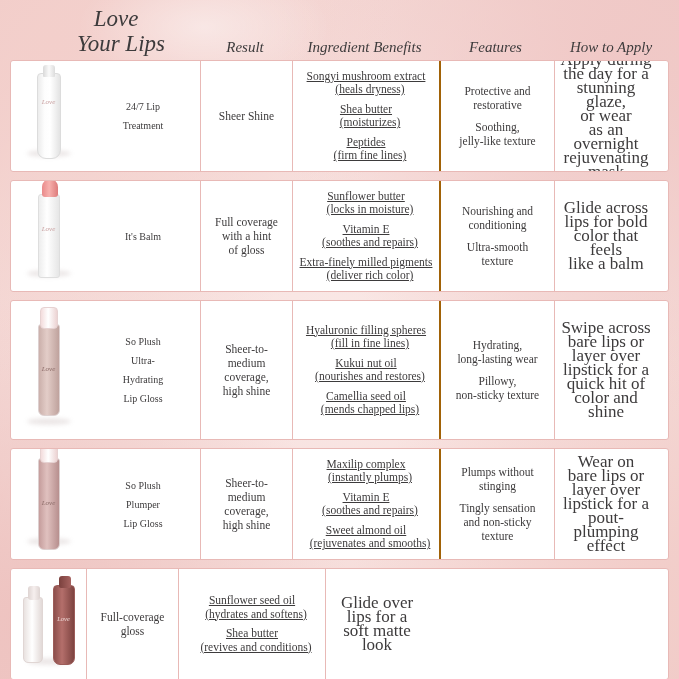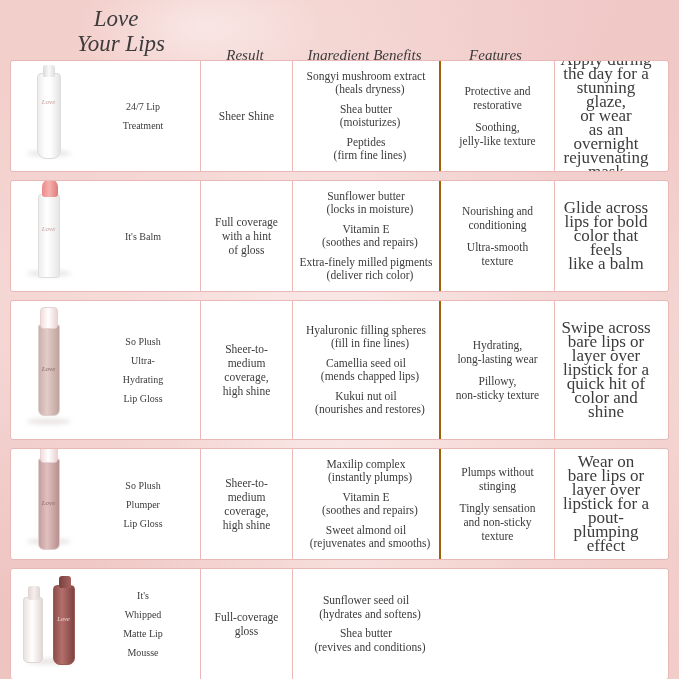--- a/index.html
+++ b/index.html
@@ -50,21 +50,21 @@
     line-height: 25px;
     color: #3d3b3c;
     text-align: center;
   }
   .title .l1 { display: block; }
   .title .l2 { display: block; margin-left: 10px; }
 
   .col-headers {
     position: absolute;
     left: 10px;
-    top: 44px;
+    top: 36px;
     width: 659px;
     height: 24px;
     display: flex;
     font-style: italic;
     font-size: 15px;
     color: #3d3b3c;
   }
   .col-headers .ch {
     text-align: center;
     line-height: 22px;
@@ -98,21 +98,21 @@
     display: flex;
     flex-direction: column;
     align-items: center;
     justify-content: center;
     text-align: center;
     color: #3d3b3c;
   }
   .c-img    { width: 75px; }
   .c-name   { width: 114px; font-size: 10px; line-height: 19px; }
   .c-result { width: 92px;  font-size: 11.5px; line-height: 14px; border-left: 1px solid #e8b9b6; }
-  .c-ing    { width: 147px; font-size: 11.5px; line-height: 13.5px; border-left: 1px solid #e8b9b6; }
+  .c-ing    { width: 147px; font-size: 11.5px; line-height: 13.5px; border-left: 1px solid #e8b9b6; text-decoration: underline; }
   .c-feat   { width: 115px; font-size: 11.5px; line-height: 14px; border-left: 2px solid #a16207; }
   .c-apply  { width: 103px; font-size: 17px; line-height: 14px; border-left: 1px solid #e8b9b6; justify-content: center; }
 
   .ing-item { margin: 3px 0; }
   .ing-item .ing-name { display: block; }
   .ing-item .ing-desc { display: block; margin-left: 8px; }
   .feat-item { margin: 4px 0; }
   .res-line { display: block; }
   .apply-line { display: block; }
 
@@ -273,20 +273,21 @@
     <span class="l1">Love</span>
     <span class="l2">Your Lips</span>
   </div>
 
   <div class="col-headers">
     <div class="ch ch-img"></div>
     <div class="ch ch-name"></div>
     <div class="ch ch-result">Result</div>
     <div class="ch ch-ing">Ingredient Benefits</div>
     <div class="ch ch-feat">Features</div>
+    <div class="ch ch-apply">How to Apply</div>
   </div>
 
   <div class="rows">
 
     <div class="row" style="height:112px">
       <div class="cell c-img">
         <div class="prod">
           <div class="shadow"></div>
           <div class="tube">
             <div class="cap"></div>
@@ -406,26 +407,26 @@
         <span class="res-line">medium</span>
         <span class="res-line">coverage,</span>
         <span class="res-line">high shine</span>
       </div>
       <div class="cell c-ing">
         <div class="ing-item">
           <span class="ing-name">Hyaluronic filling spheres</span>
           <span class="ing-desc">(fill in fine lines)</span>
         </div>
         <div class="ing-item">
+          <span class="ing-name">Kukui nut oil</span>
+          <span class="ing-desc">(nourishes and restores)</span>
+        </div>
+        <div class="ing-item">
           <span class="ing-name">Camellia seed oil</span>
           <span class="ing-desc">(mends chapped lips)</span>
-        </div>
-        <div class="ing-item">
-          <span class="ing-name">Kukui nut oil</span>
-          <span class="ing-desc">(nourishes and restores)</span>
         </div>
       </div>
       <div class="cell c-feat">
         <div class="feat-item">
           <span>Hydrating,</span><br>
           <span>long-lasting wear</span>
         </div>
         <div class="feat-item">
           <span>Pillowy,</span><br>
           <span>non-sticky texture</span>
@@ -505,36 +506,35 @@
             <div class="bottle">
               <div class="neck"></div>
             </div>
             <div class="wand">
               <div class="tip"></div>
             </div>
             <div class="brand">Love</div>
           </div>
         </div>
       </div>
-      <div class="cell c-name">
-        <span>It's</span>
-        <span>Whipped</span>
-        <span>Matte Lip</span>
-        <span>Mousse</span>
-      </div>
       <div class="cell c-result">
         <span class="res-line">Full-coverage</span>
         <span class="res-line">gloss</span>
       </div>
       <div class="cell c-ing">
         <div class="ing-item">
           <span class="ing-name">Sunflower seed oil</span>
           <span class="ing-desc">(hydrates and softens)</span>
         </div>
         <div class="ing-item">
           <span class="ing-name">Shea butter</span>
           <span class="ing-desc">(revives and conditions)</span>
         </div>
       </div>
+      <div class="cell c-apply">
+        <span class="apply-line">Glide over</span>
+        <span class="apply-line">lips for a</span>
+        <span class="apply-line">soft matte look</span>
+      </div>
     </div>
 
   </div>
 </div>
 
 </body></html>

